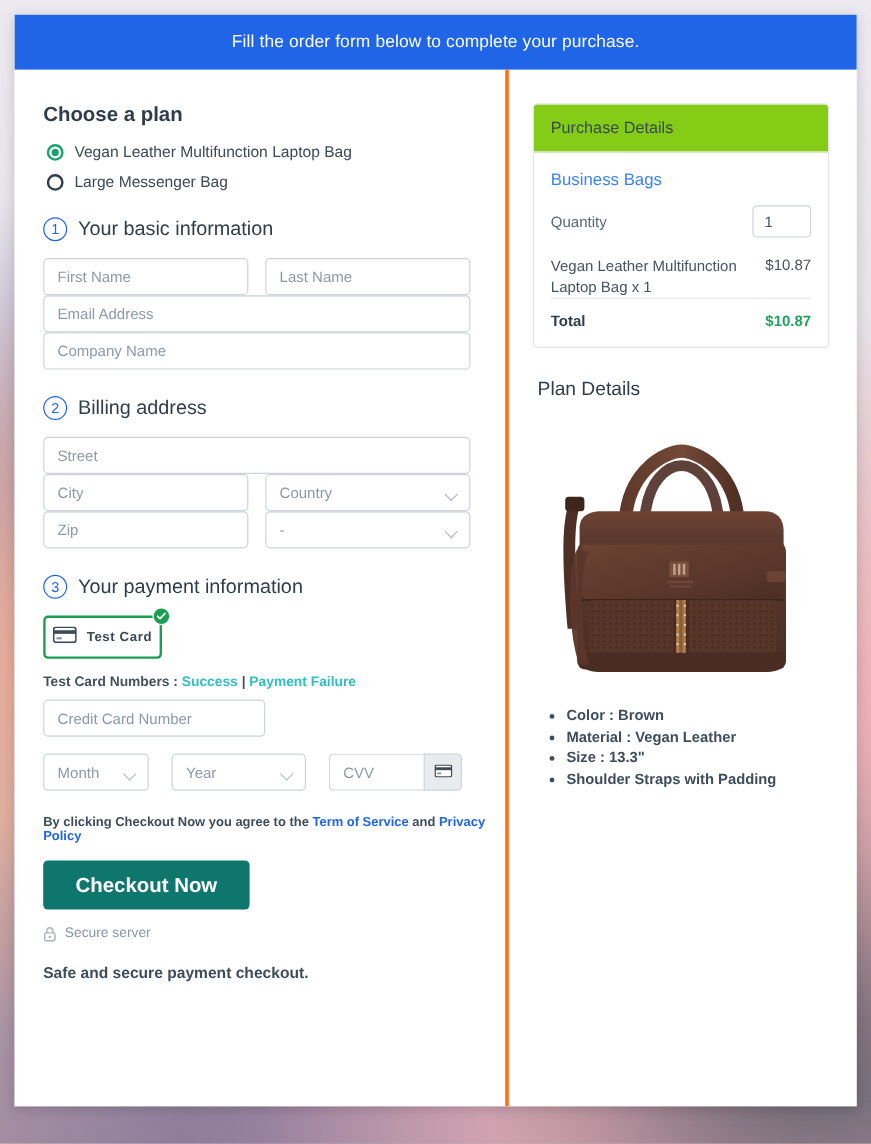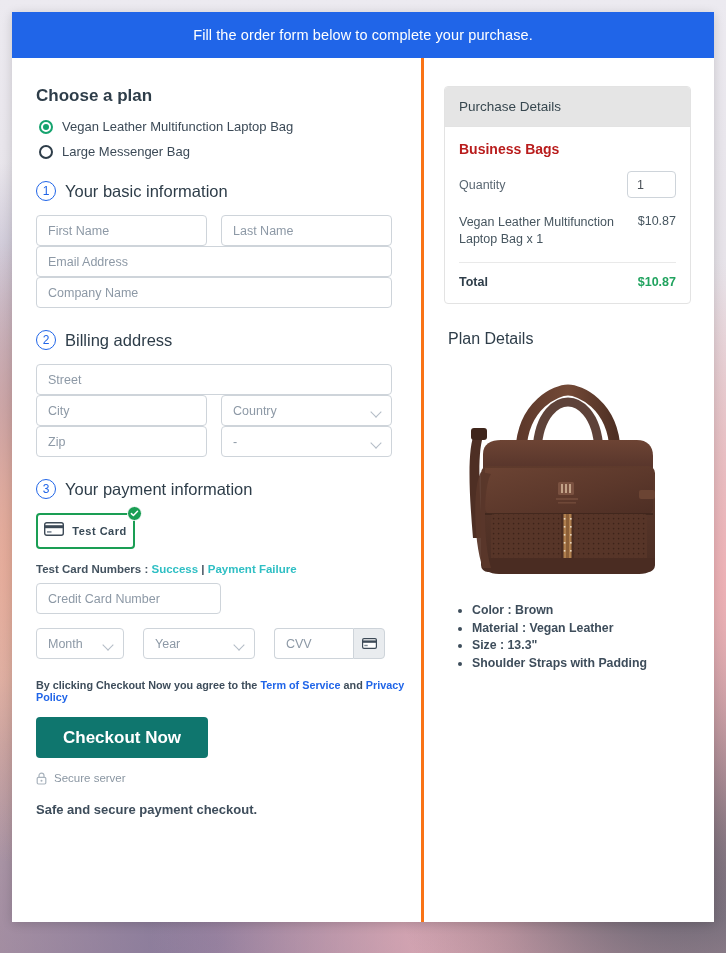--- a/index.html
+++ b/index.html
@@ -243,47 +243,46 @@
     color: #3e4d5b;
   }
 
   
   .purchase-box {
     border: 1px solid #e3e3e3;
     border-radius: 4px;
     overflow: hidden;
   }
   .purchase-head {
-    background: #e5e5e5;
+    background: #84cc16;
     border-bottom: 1px solid #e3e3e3;
     padding: 12px 14px;
     font-size: 13.5px;
     color: #37474f;
   }
   .purchase-body { padding: 14px; }
-  .bags-title { font-size: 14px; font-weight: bold; color: #b91c1c; margin-bottom: 14px; }
+  .bags-title { font-size: 14px; font-weight: normal; color: #3b82f6; margin-bottom: 14px; }
 
   .qty-row {
     display: flex; align-items: center; justify-content: space-between;
     margin-bottom: 16px;
   }
   .qty-label { font-size: 12.5px; color: #5a6772; }
   .qty-input {
     width: 49px; height: 27px;
     border: 1px solid #ced4da;
     border-radius: 4px;
     display: flex; align-items: center;
     padding: 0 9px;
     font-size: 12.5px; color: #495057;
     background: #fff;
   }
 
   .item-row {
     display: flex; justify-content: space-between; gap: 10px;
-    padding-bottom: 14px;
     border-bottom: 1px solid #e9e9e9;
   }
   .item-name { font-size: 12.5px; color: #46555f; line-height: 1.35; max-width: 160px; }
   .item-price { font-size: 12.5px; color: #46555f; white-space: nowrap; }
 
   .total-row {
     display: flex; justify-content: space-between;
     padding-top: 12px;
   }
   .total-label { font-size: 12.5px; font-weight: bold; color: #2e3d49; }

